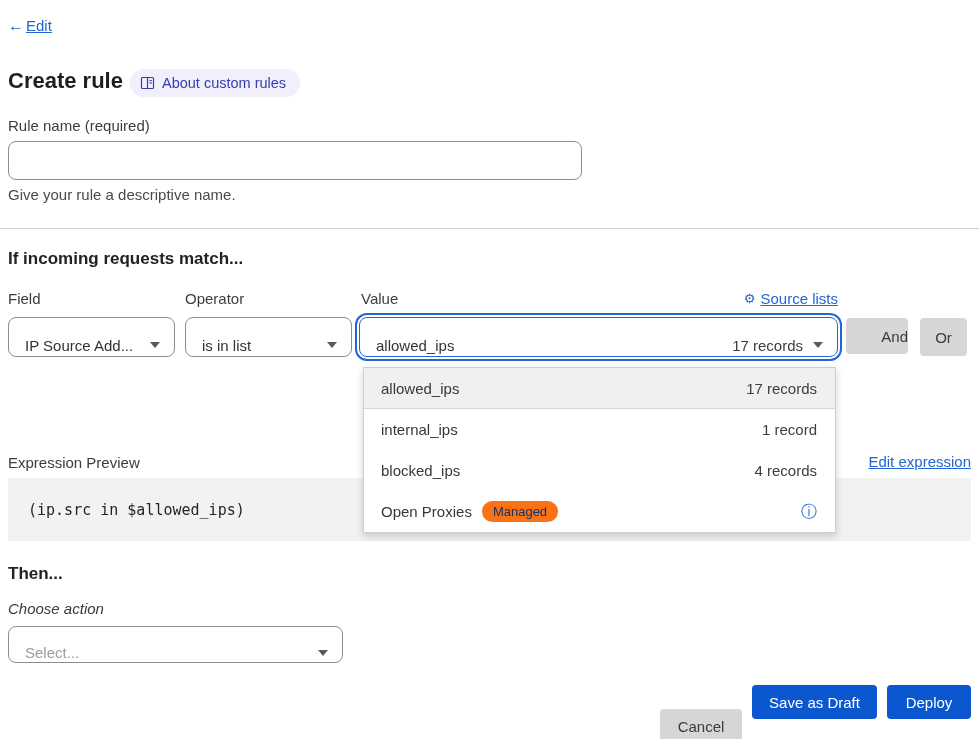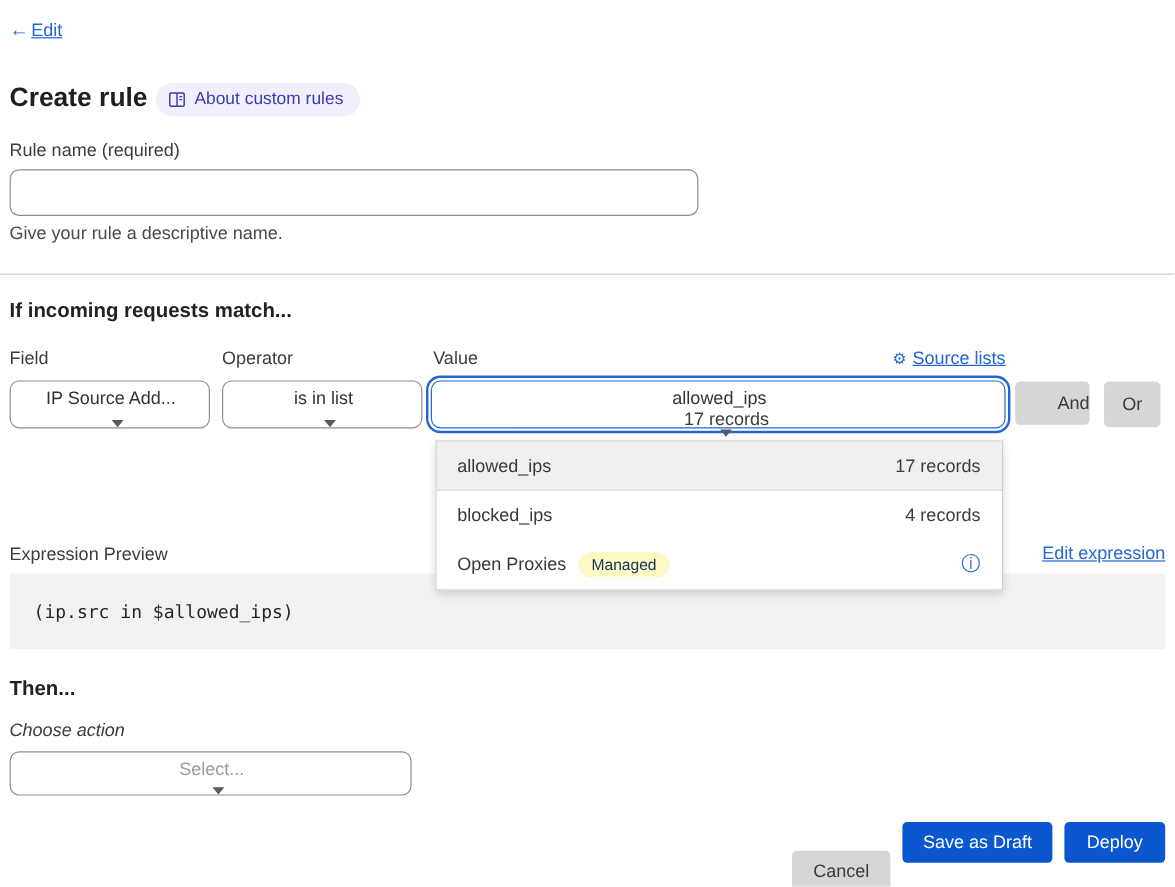--- a/index.html
+++ b/index.html
@@ -41,22 +41,22 @@
 
   .col-lbl-field { left:8px; top:290px; }
   .col-lbl-operator { left:185px; top:290px; }
   .col-lbl-value { left:361px; top:290px; }
   .manage-lists { top:290px; right:141px; font-size:15px; display:flex; align-items:center; gap:5px; }
   .manage-lists .gear { font-size:13px; text-decoration:none; display:inline-block; }
 
   
   .select {
     position:absolute; height:40px; border:1px solid #8d8d8d; border-radius:8px;
-    background:#fff; display:flex; align-items:center; padding:6px 14px 0 16px;
-    font-size:15px; color:#333; cursor:pointer;flex-direction:column;
+    background:#fff; display:flex; align-items:center; padding:16px 14px 0 16px;
+    font-size:15px; color:#333; cursor:pointer;
   }
   .select .grow { flex:1; }
   .caret {
     width:0; height:0; flex:none;
     border-left:5px solid transparent; border-right:5px solid transparent;
     border-top:6px solid #5a5a5a; margin-left:10px;
   }
   .sel-field { left:8px; top:317px; width:167px; }
   .sel-operator { left:185px; top:317px; width:167px; }
   .sel-value {
@@ -79,21 +79,21 @@
     z-index:5;
   }
   .dd-row {
     height:41px; display:flex; align-items:center; padding:0 18px 0 17px;
     font-size:15px; color:#383838; cursor:pointer; background:#fff;
   }
   .dd-row.selected { background:#f0f0f0; border-bottom:1px solid #d7d7d7; }
   .dd-row .grow { flex:1; }
   .dd-row .count { color:#3d3d3d; }
   .pill-managed {
-    background:#fef9c3; color:#143463; font-size:13px; border-radius:11px;
+    background:#f97316; color:#143463; font-size:13px; border-radius:11px;
     padding:3px 11px; margin-left:10px;
   }
   .info-i { color:#2166d3; font-size:16px; line-height:1; }
 
   
   .expr-lbl { left:8px; top:454px; font-size:15px; color:#3c3c3c; }
   .edit-expr { top:453px; right:8px; font-size:15px; }
   .code-block {
     left:8px; top:478px; width:963px; height:63px; background:#f2f2f2;
     display:flex; align-items:center; padding-left:20px;
@@ -168,20 +168,24 @@
 
   <button class="btn btn-grey btn-and">And</button>
   <button class="btn btn-grey btn-or">Or</button>
 
   <div class="abs dropdown">
     <div class="dd-row selected">
       <span class="grow">allowed_ips</span>
       <span class="count">17 records</span>
     </div>
     <div class="dd-row">
+      <span class="grow">internal_ips</span>
+      <span class="count">1 record</span>
+    </div>
+    <div class="dd-row">
       <span class="grow">blocked_ips</span>
       <span class="count">4 records</span>
     </div>
     <div class="dd-row">
       <span>Open Proxies</span>
       <span class="pill-managed">Managed</span>
       <span class="grow"></span>
       <span class="info-i">ⓘ</span>
     </div>
   </div>

